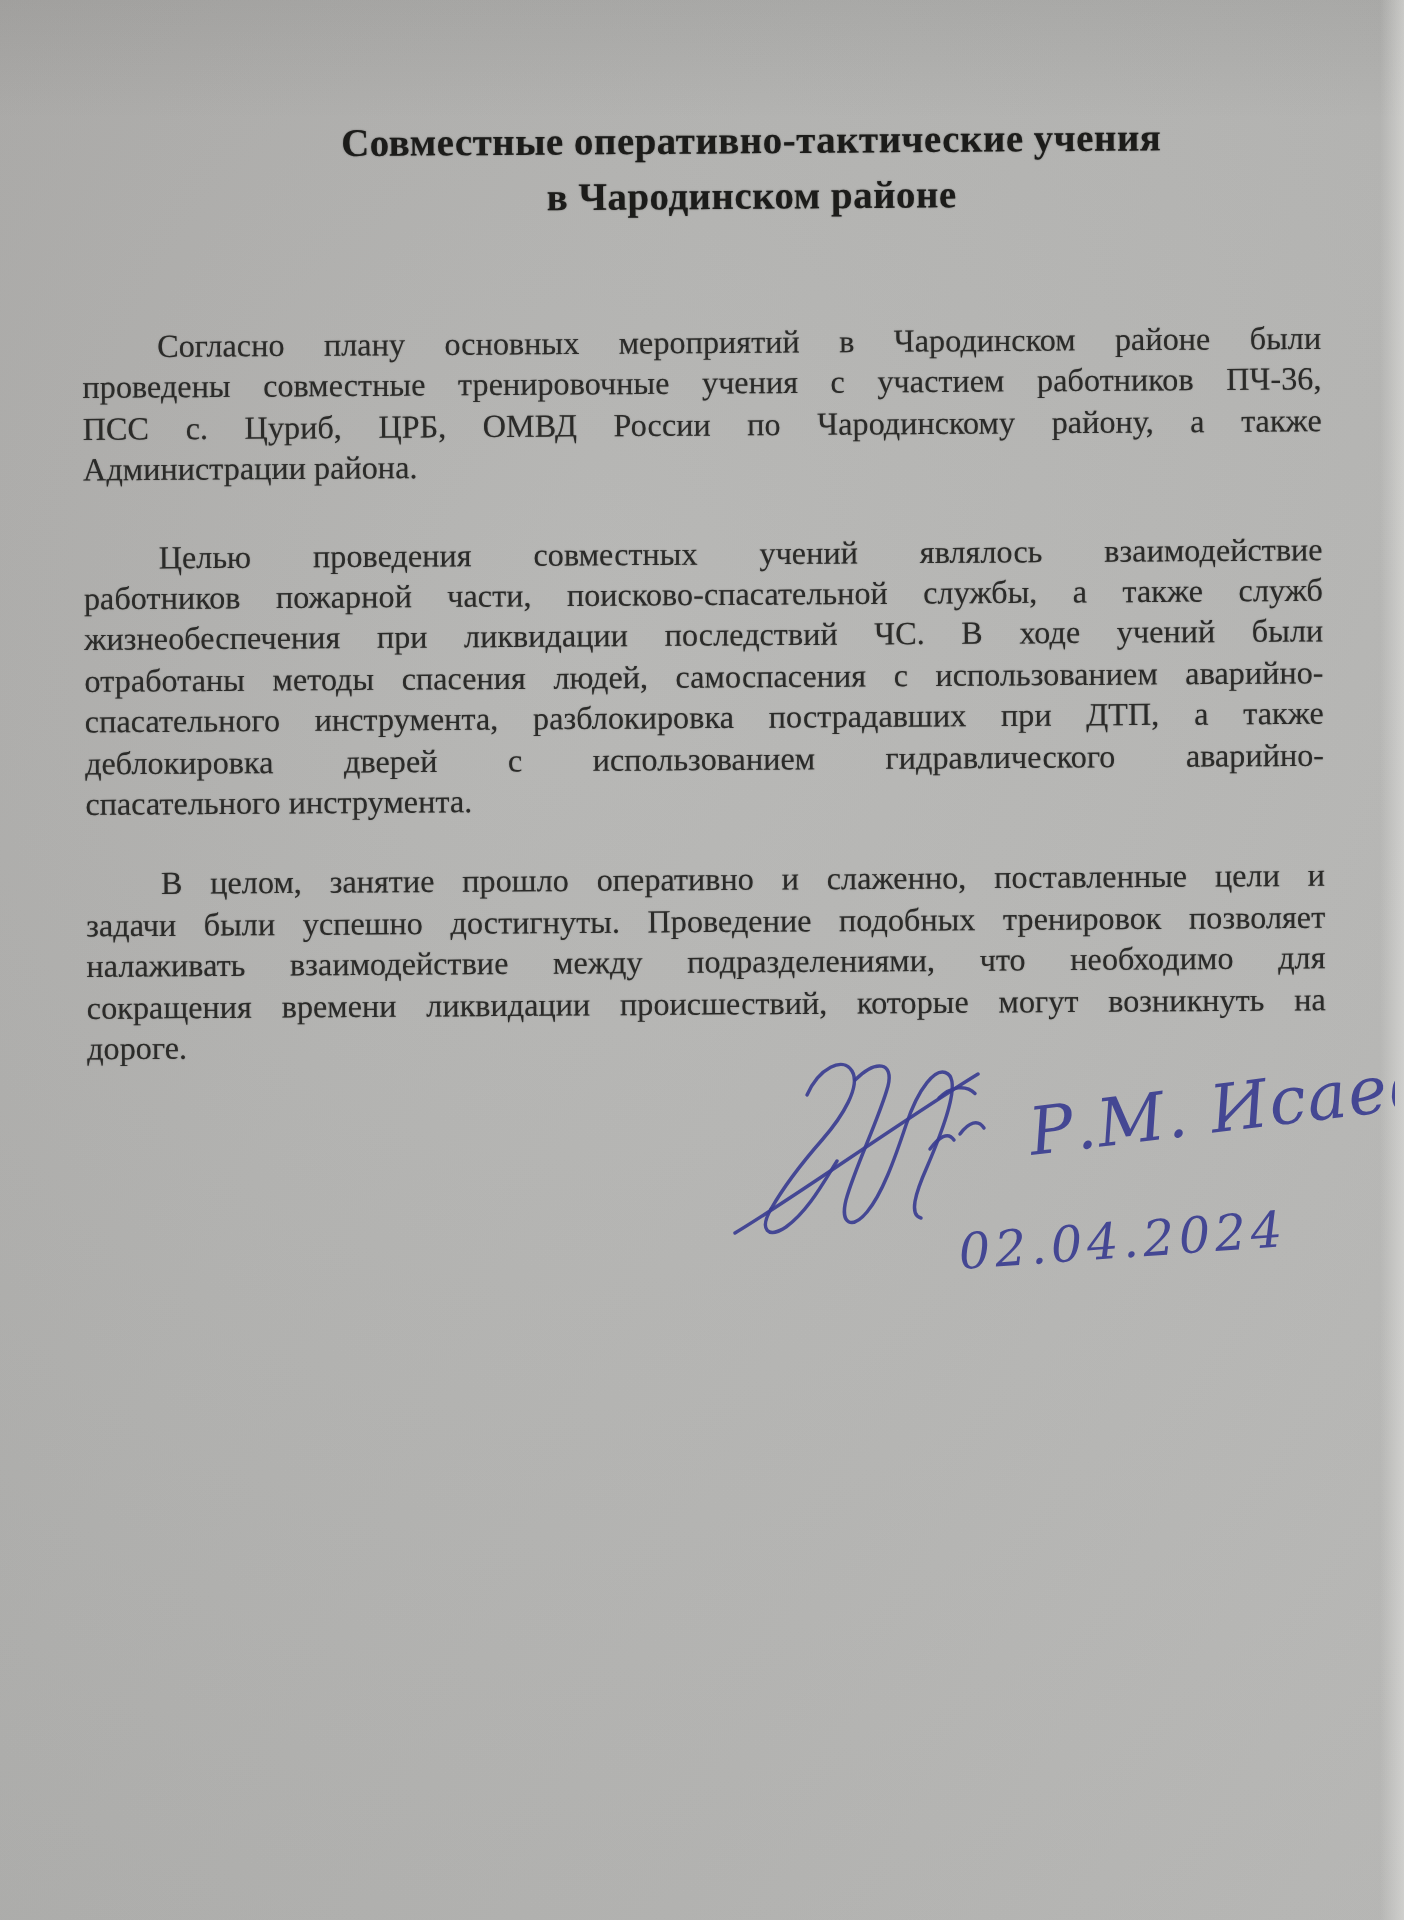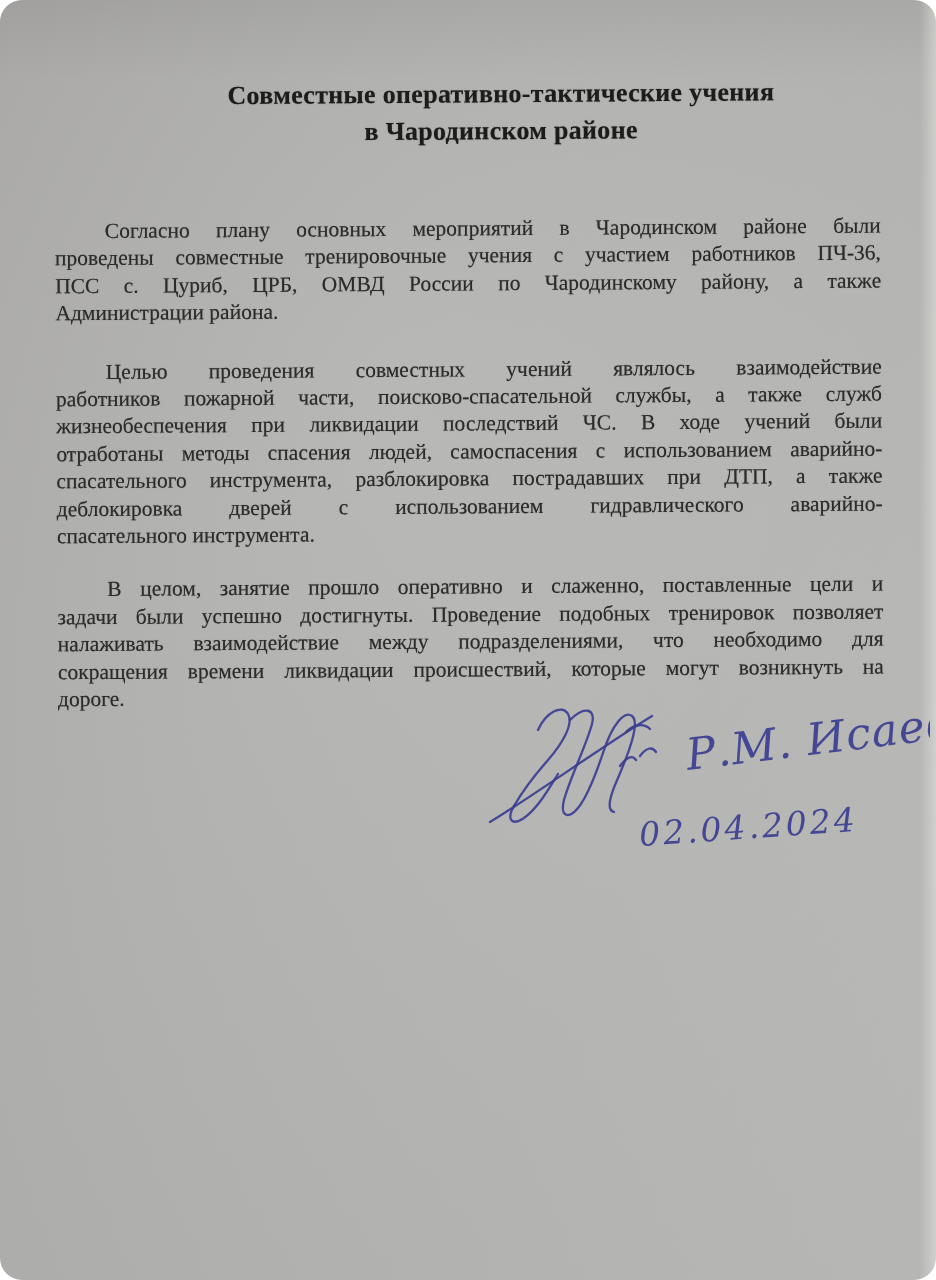--- a/index.html
+++ b/index.html
@@ -11,21 +11,20 @@
   }
   .page {
     position: relative;
     width: 936px; height: 1280px;
     overflow: hidden;
     background:
       linear-gradient(to left, rgba(228,228,225,0.55) 0px, rgba(228,228,225,0) 16px),
       linear-gradient(to bottom, rgba(55,55,53,0.08) 0px, rgba(55,55,53,0) 80px),
       radial-gradient(130% 110% at 42% 32%, rgba(252,252,250,0.07) 0%, rgba(25,25,23,0.06) 88%),
       linear-gradient(115deg, #abaaa8 0%, #b2b2b0 35%, #b7b7b5 68%, #bebebc 100%);
-    border-radius: 22px;
   }
   .content {
     position: absolute;
     left: 54px; top: 0;
     width: 826px;
     transform: rotate(-0.4deg);
     transform-origin: 40px 120px;
     color: #2b2b29;
   }
   .title {

